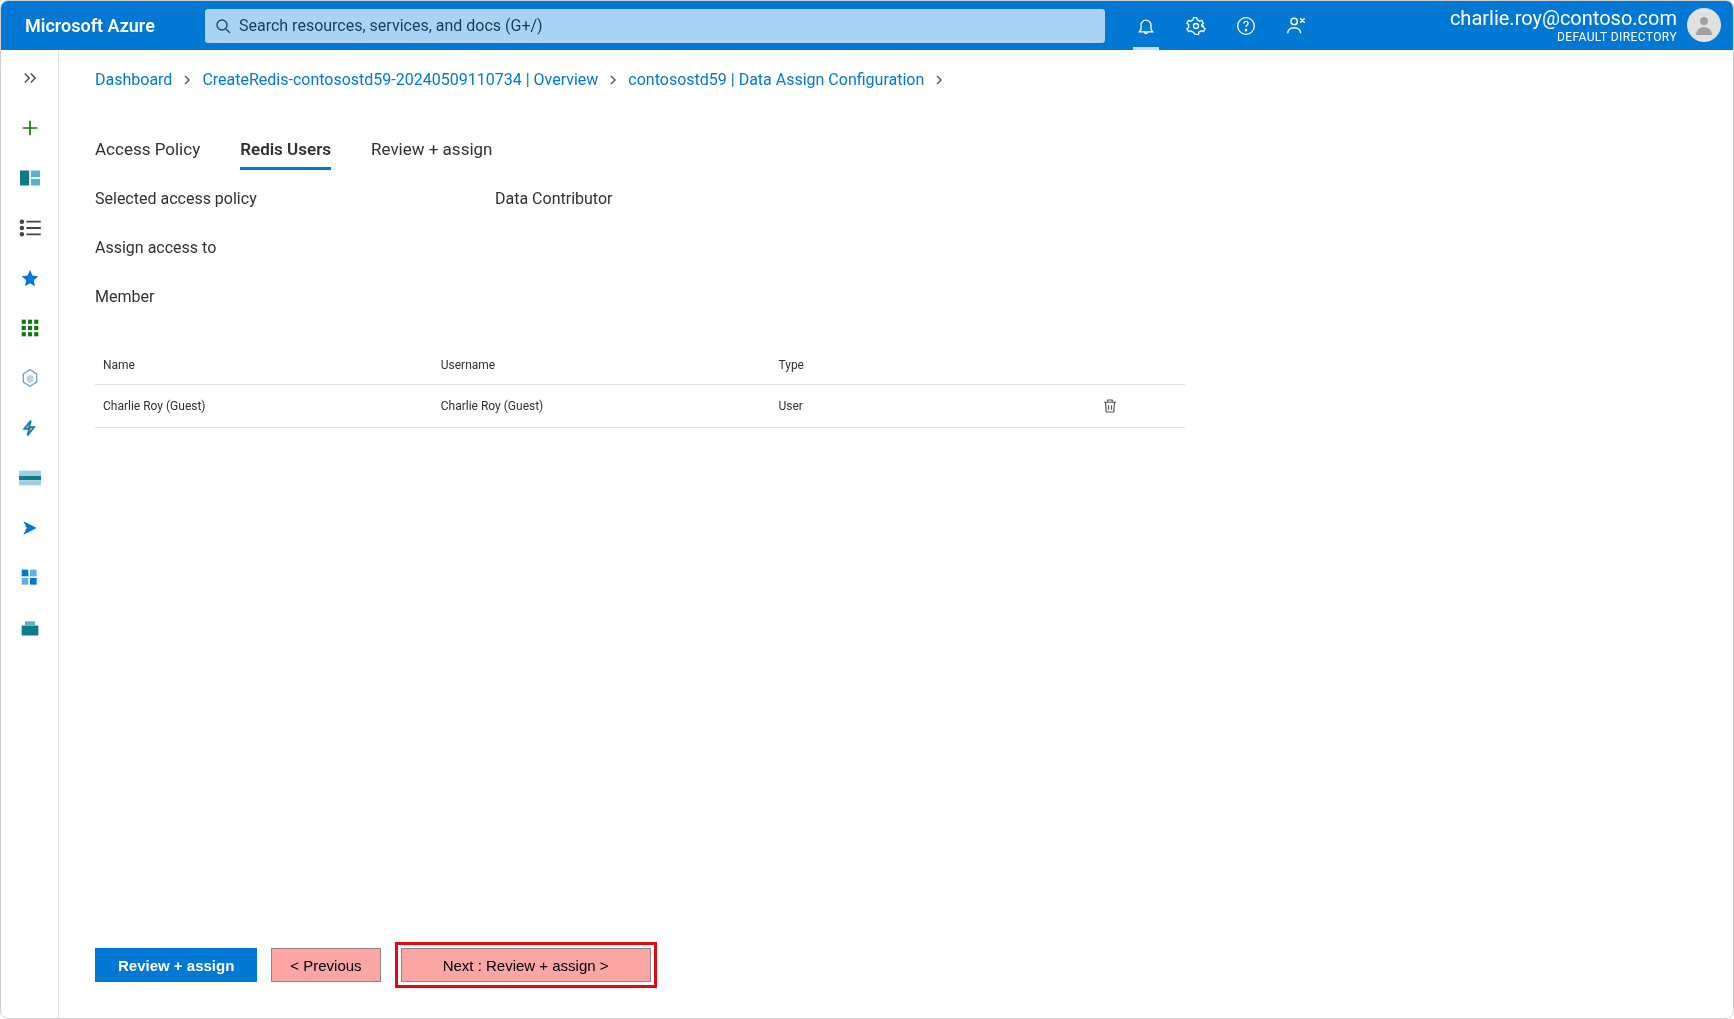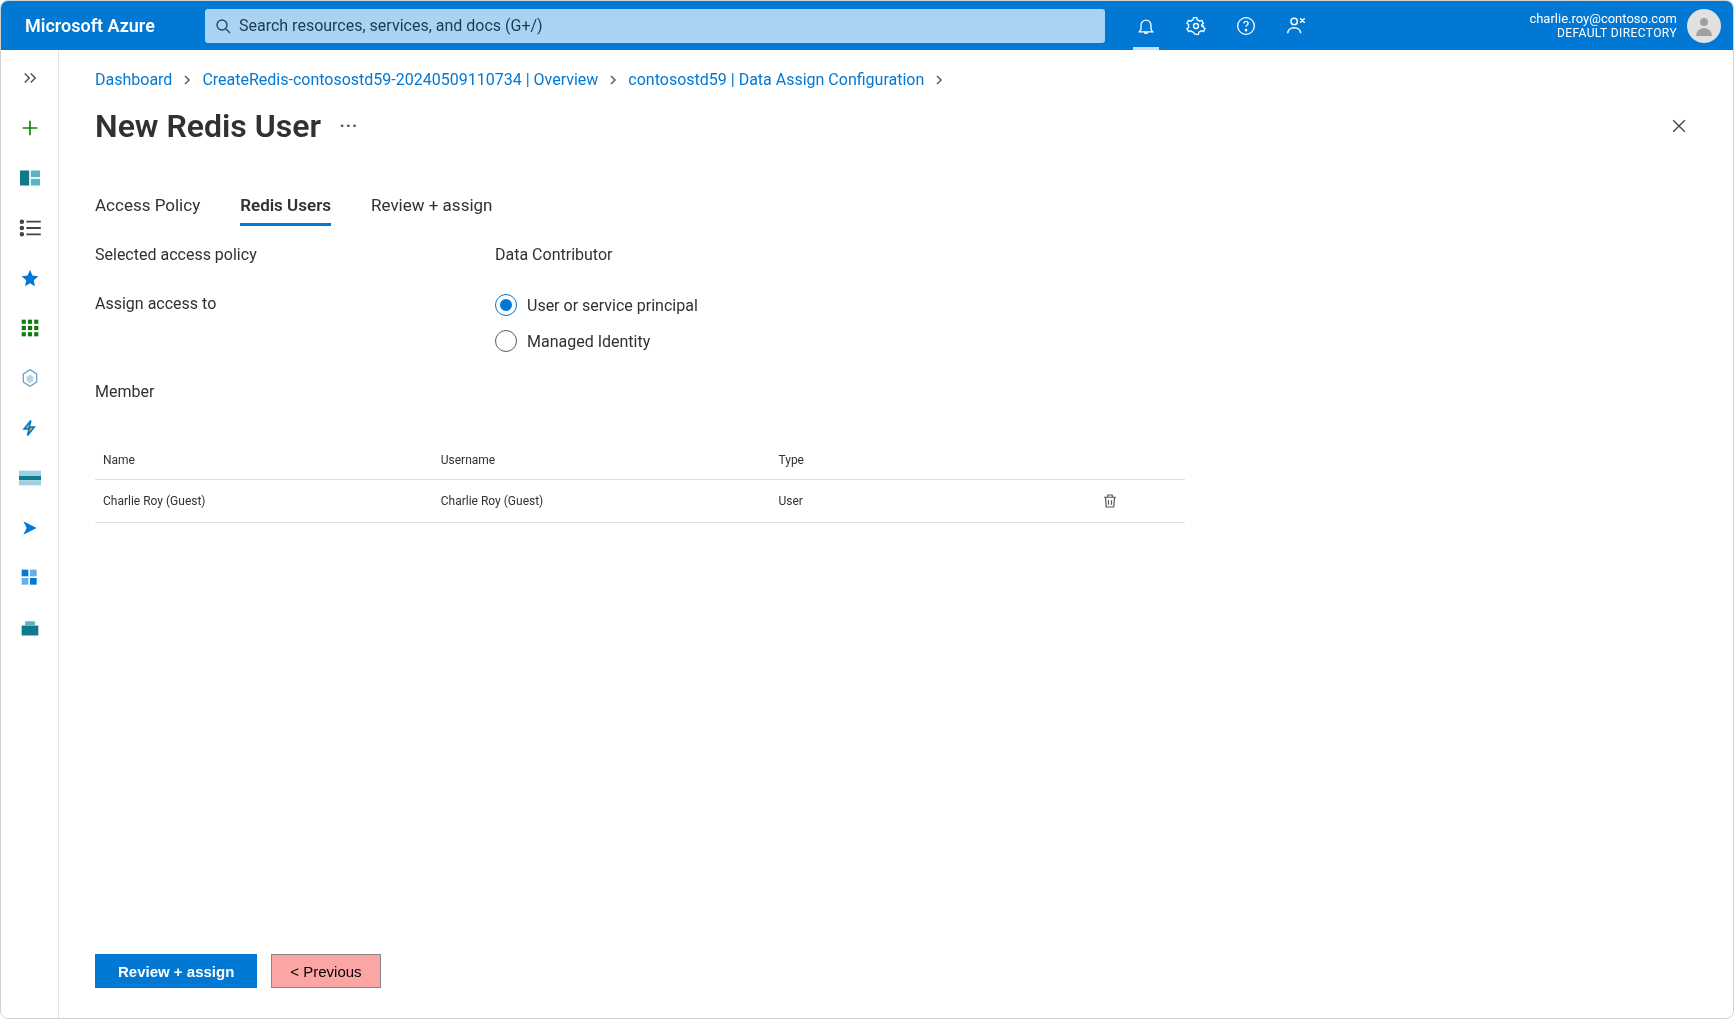--- a/index.html
+++ b/index.html
@@ -72,21 +72,21 @@
     background: #bfe0f7;
   }
   .account {
     margin-left: auto;
     padding-right: 12px;
     display: flex;
     align-items: center;
     gap: 10px;
   }
   .account-text { text-align: right; line-height: 1.2; }
-  .account-text .email { font-size: 13px; }
+  .account-text .email { font-size: 20px; }
   .account-text .dir { font-size: 12px; letter-spacing: .4px; }
   .avatar {
     width: 34px; height: 34px; border-radius: 50%;
     background: #e1e1e1; display: flex; align-items: center; justify-content: center;
   }
 
   
   .leftrail {
     position: absolute;
     top: 49px;
@@ -366,56 +366,36 @@
         </svg>
     </span>
     <a>contosostd59 | Data Assign Configuration</a>
     <span class="sep">
       <svg width="10" height="10" viewBox="0 0 10 10" fill="none" stroke="#605e5c" stroke-width="1.5">
           <path d="M3 1l4 4-4 4"></path>
         </svg>
     </span>
   </div>
 
-  <div class="titlebar">
-    <h1>New Redis User</h1>
-    <span class="dots">···</span>
-    <span class="closebtn">
-      <svg viewBox="0 0 24 24" fill="none" stroke="currentColor" stroke-width="1.6">
-          <line x1="5" y1="5" x2="19" y2="19"></line>
-          <line x1="19" y1="5" x2="5" y2="19"></line>
-        </svg>
-    </span>
-  </div>
 
   <div class="tabs">
     <div class="tab">Access Policy</div>
     <div class="tab active">Redis Users</div>
     <div class="tab">Review + assign</div>
   </div>
 
   <div class="form">
 
     <div class="row">
       <div class="label">Selected access policy</div>
       <div class="value">Data Contributor</div>
     </div>
 
     <div class="row">
       <div class="label">Assign access to</div>
-      <div class="radios">
-        <div class="radio selected">
-          <span class="bullet"></span>
-          <span>User or service principal</span>
-        </div>
-        <div class="radio">
-          <span class="bullet"></span>
-          <span>Managed Identity</span>
-        </div>
-      </div>
     </div>
 
     <div class="section-label">Member</div>
 
     <table class="tbl">
       <thead>
         <tr>
           <th style="width:220px">Name</th>
           <th style="width:220px">Username</th>
           <th style="width:210px">Type</th>
@@ -433,15 +413,18 @@
               </svg>
           </td>
         </tr>
       </tbody>
     </table>
   </div>
 
   <div class="footer">
     <button class="btn primary">Review + assign</button>
     <button class="btn">&lt; Previous</button>
+    <span class="next-wrap">
+      <button class="btn" style="min-width:250px">Next : Review + assign &gt;</button>
+    </span>
   </div>
 
 </div>
 
 </body></html>

